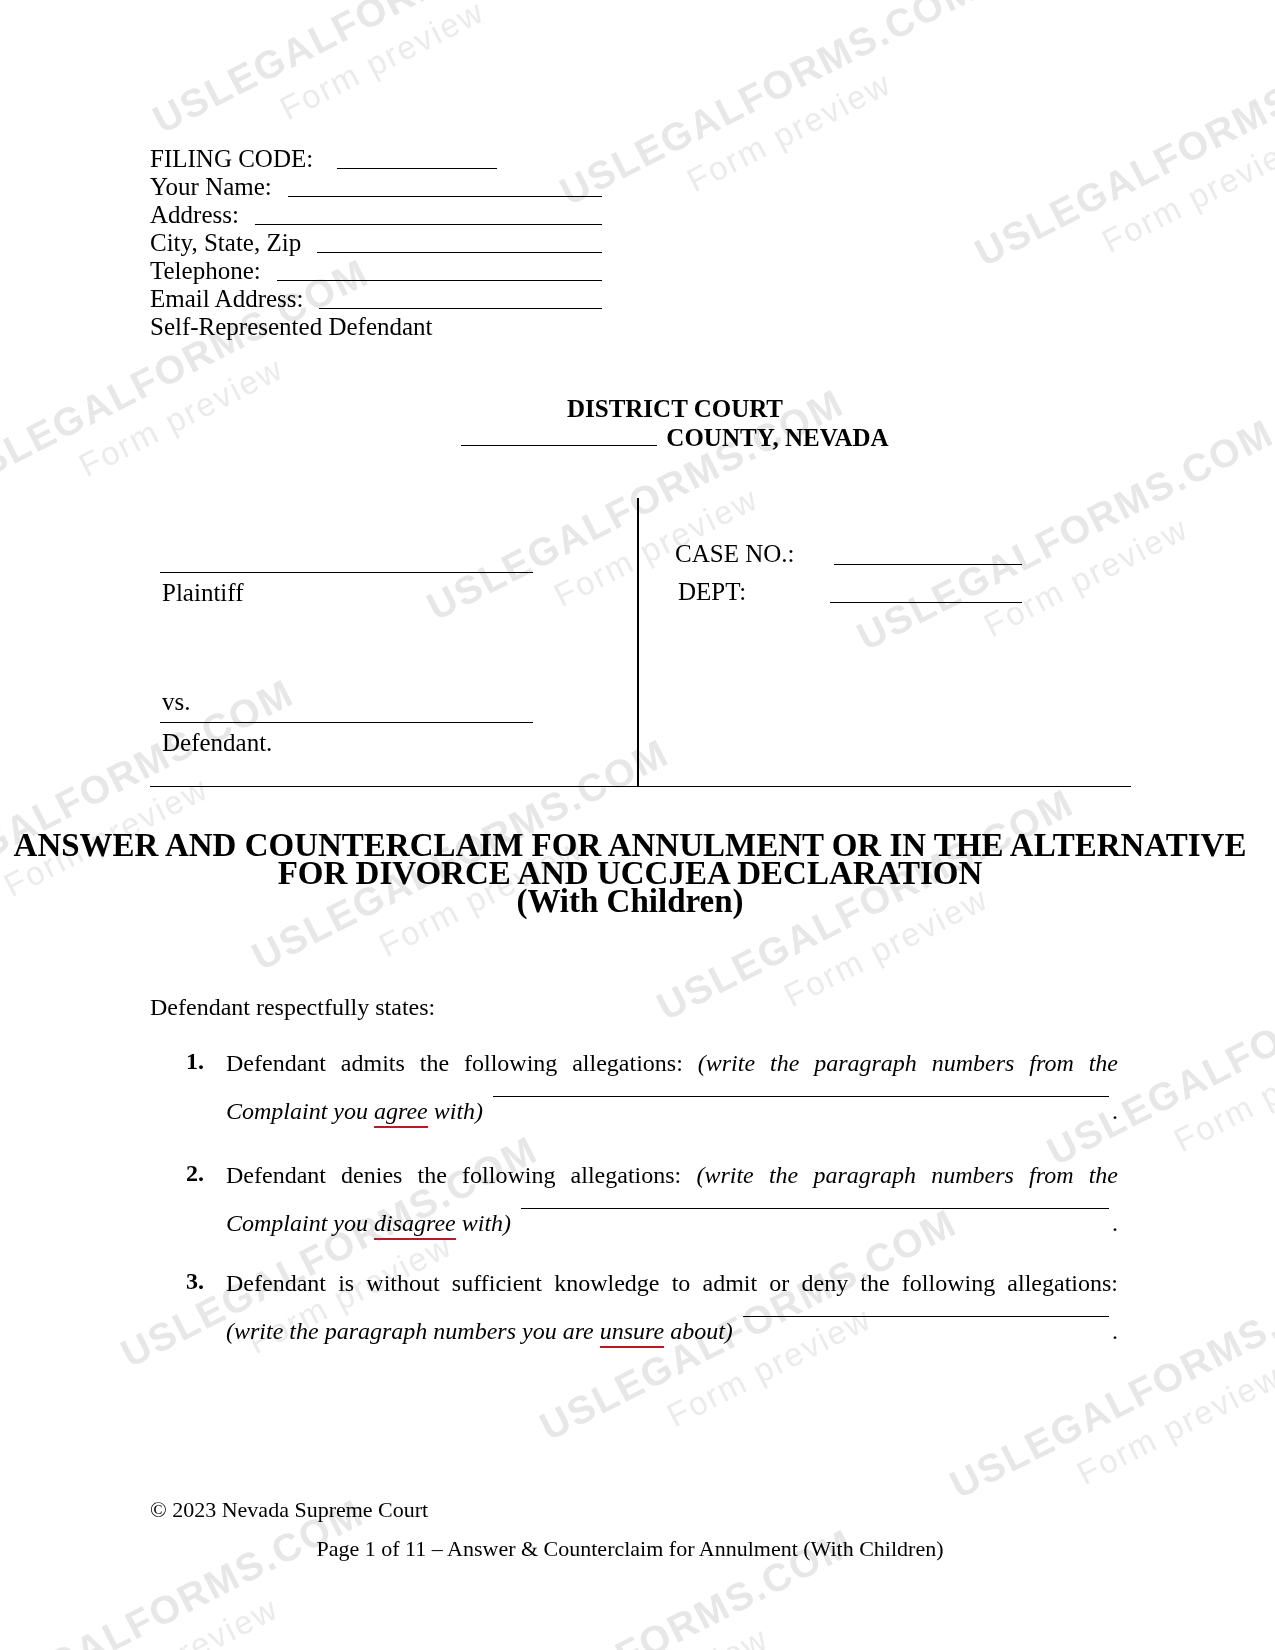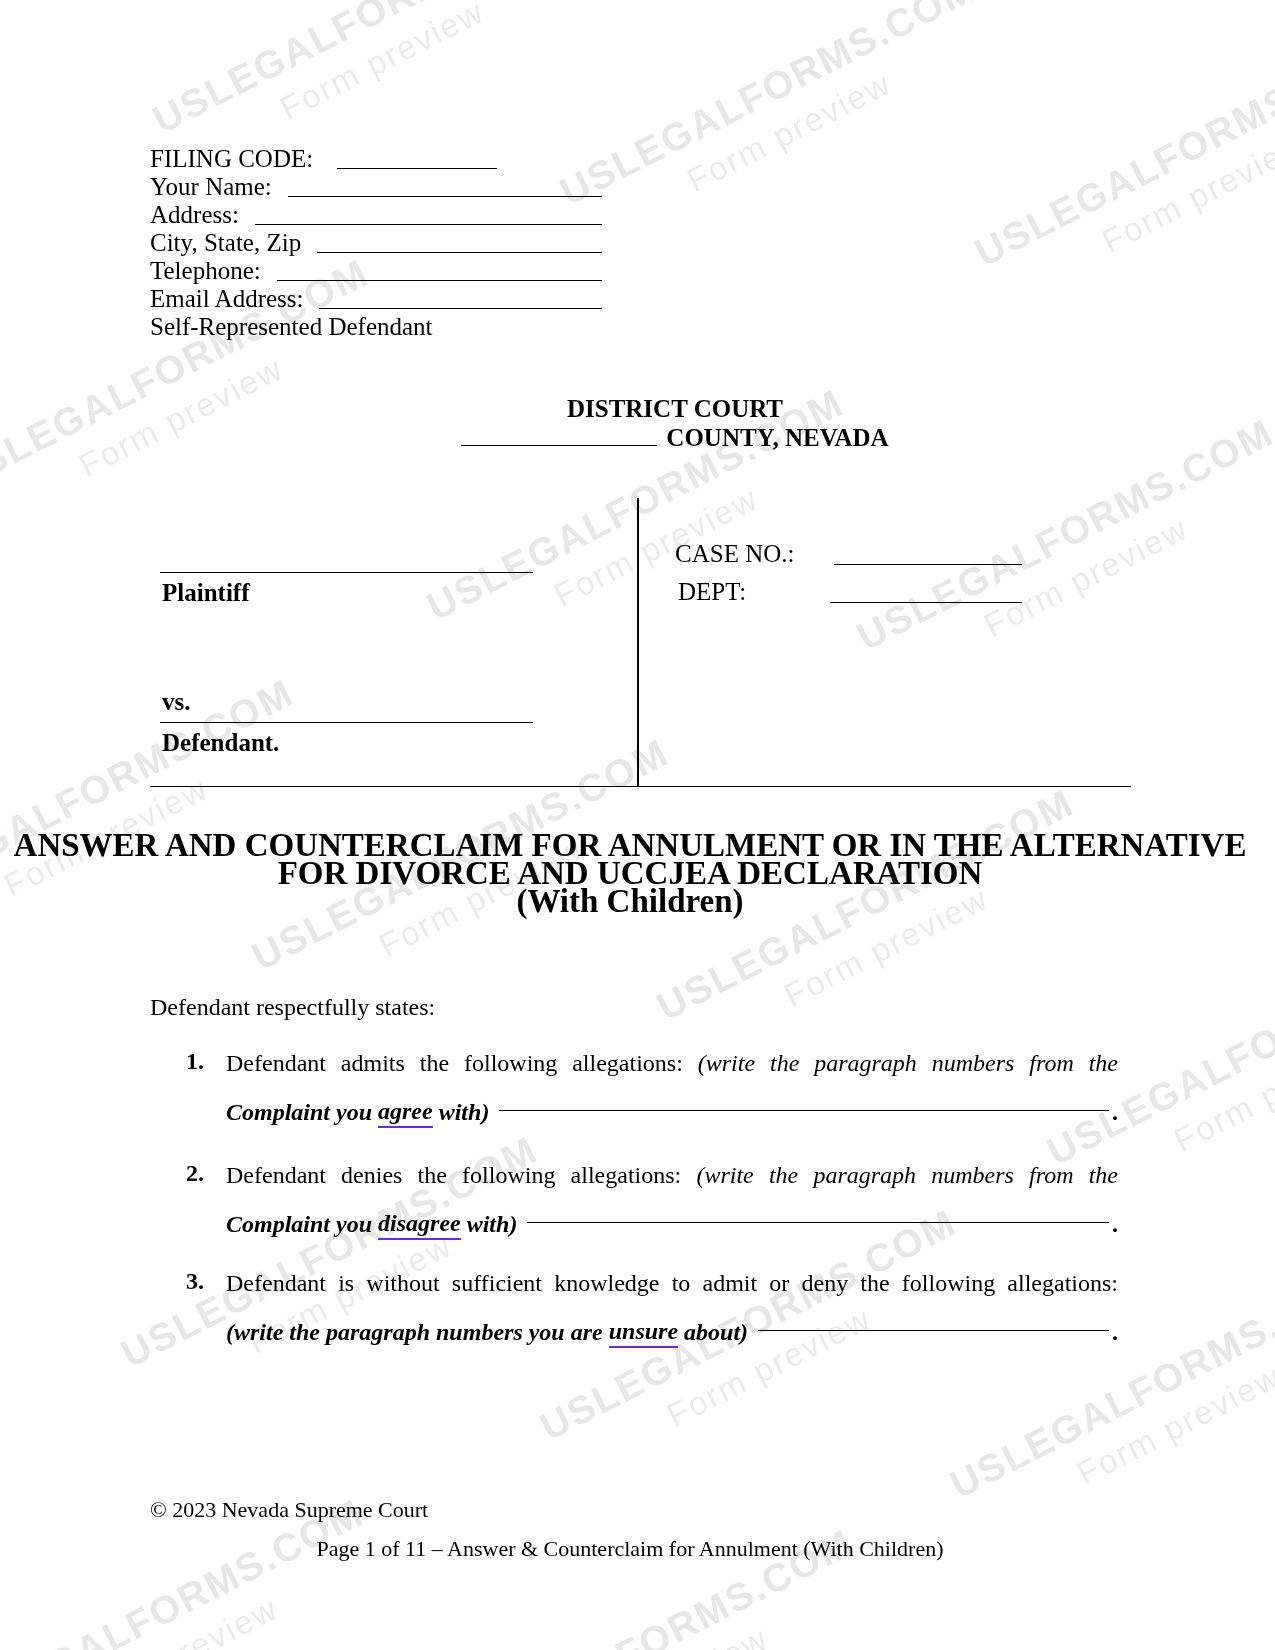--- a/index.html
+++ b/index.html
@@ -49,37 +49,37 @@
   .lh-fill.fixed { flex:0 0 160px; margin-left:16px; }
 
   
   .court { left:0; top:394px; width:1260px; text-align:center; font-weight:bold; font-size:25px; line-height:29px;margin-left:45px; }
   .court-blank { display:inline-block; width:196px; height:21px; border-bottom:1.6px solid #000; margin-right:9px; }
 
   
   .caption { left:150px; top:488px; width:981px; height:298px; border-bottom:1.8px solid #000; font-size:25px; }
   .cap-divider { position:absolute; left:487px; top:10px; bottom:0; width:1.8px; background:#000; }
   .cap-blank { position:absolute; border-top:1.6px solid #000; height:0; }
-  .cap-label { position:absolute; line-height:29px;font-weight:bold; }
+  .cap-label { position:absolute; line-height:29px; }
   .cap-row { position:absolute; display:flex; align-items:flex-end; height:30px; white-space:pre;gap:32px; }
   .cap-fill { flex:1 1 auto; border-bottom:1.6px solid #000; margin:0 0 3px 8px; }
   .cap-fill.dept { margin-left:52px; }
 
   
   .title { left:0; top:831px; width:1260px; text-align:center; font-weight:bold; font-size:33px; line-height:28px; }
 
   
   .intro { left:150px; top:994px; font-size:24px; }
   .item { left:150px; width:968px; font-size:24px; }
   .item .num { position:absolute; left:36px; top:0; font-weight:bold; }
   .item .line1 { margin-left:76px; line-height:30px; text-align:justify; text-align-last:justify; }
-  .item .line2 { margin-left:76px; margin-top:18px; line-height:30px; display:flex; align-items:center;font-weight:bold; }
+  .item .line2 { margin-left:76px; margin-top:18px; line-height:30px; display:flex; align-items:flex-start; }
   .item .line2 span { white-space:pre; }
   .ital { font-style:italic; }
-  .kw { font-style:italic; border-bottom:2px solid #6d28d9; }
+  .kw { font-style:italic; border-bottom:2px solid #b91c1c; }
   .ans-fill { flex:1 1 auto; border-bottom:1.6px solid #000; margin:0 3px 4px 4px; }
 
   
   .copyright { left:150px; top:1497px; font-size:22px; }
   .pageline { left:0; top:1536px; width:1260px; text-align:center; font-size:22px; }
 </style>
 </head>
 <body>
 
 <div>

